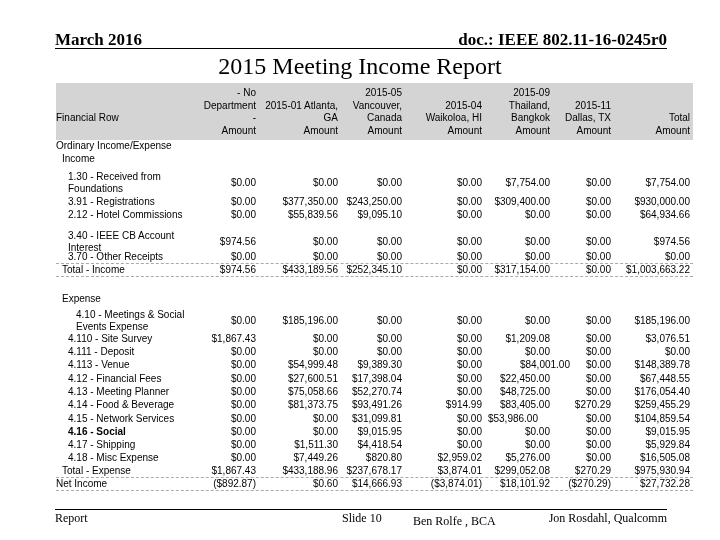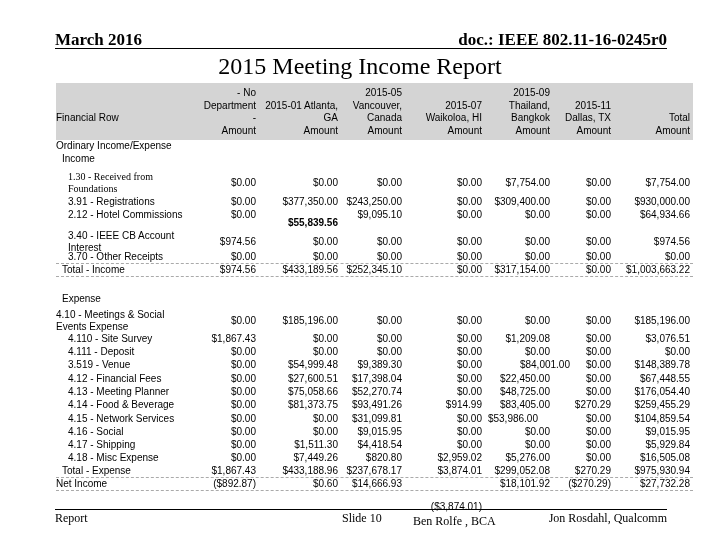--- a/index.html
+++ b/index.html
@@ -43,21 +43,21 @@
         <div style="height: 12.5px;">Amount</div>
       </div>
       <div class="c" style="left: 256px; width: 90px;">
         <div style="height: 12.5px;">2015-05</div>
         <div style="height: 12.5px;">Vancouver,</div>
         <div style="height: 12.5px;">Canada</div>
         <div style="height: 12.5px;">Amount</div>
       </div>
       <div class="c" style="left: 336px; width: 90px;">
         <div style="height: 12.5px;"></div>
-        <div style="height: 12.5px;">2015-07</div>
+        <div style="height: 12.5px;">2015-04</div>
         <div style="height: 12.5px;">Waikoloa, HI</div>
         <div style="height: 12.5px;">Amount</div>
       </div>
       <div class="c" style="left: 404px; width: 90px;">
         <div style="height: 12.5px;">2015-09</div>
         <div style="height: 12.5px;">Thailand,</div>
         <div style="height: 12.5px;">Bangkok</div>
         <div style="height: 12.5px;">Amount</div>
       </div>
       <div class="c" style="left: 465px; width: 90px;">
@@ -74,21 +74,21 @@
       </div>
     </div>
   <div id="tbody">
       <div class="row" style="top: 57px;">
         <div class="lbl" style="left: 0px; width: 180px;">Ordinary Income/Expense</div>
       </div>
       <div class="row" style="top: 70px;">
         <div class="lbl" style="left: 6px; width: 180px;">Income</div>
       </div>
       <div class="row" style="top: 88px;">
-        <div class="lbl" style="left: 12px; width: 120px; font-family: Liberation Serif, serif;">1.30 - Received from Foundations</div>
+        <div class="lbl" style="left: 12px; width: 120px;">1.30 - Received from Foundations</div>
         <div class="v" style="left: 110px; width: 90px; top: 6px;">$0.00</div>
         <div class="v" style="left: 192px; width: 90px; top: 6px;">$0.00</div>
         <div class="v" style="left: 256px; width: 90px; top: 6px;">$0.00</div>
         <div class="v" style="left: 336px; width: 90px; top: 6px;">$0.00</div>
         <div class="v" style="left: 404px; width: 90px; top: 6px;">$7,754.00</div>
         <div class="v" style="left: 465px; width: 90px; top: 6px;">$0.00</div>
         <div class="v" style="left: 544px; width: 90px; top: 6px;">$7,754.00</div>
       </div>
       <div class="row" style="top: 113px;">
         <div class="lbl" style="left: 12px; width: 120px;">3.91 - Registrations</div>
@@ -96,21 +96,21 @@
         <div class="v" style="left: 192px; width: 90px; top: 0px;">$377,350.00</div>
         <div class="v" style="left: 256px; width: 90px; top: 0px;">$243,250.00</div>
         <div class="v" style="left: 336px; width: 90px; top: 0px;">$0.00</div>
         <div class="v" style="left: 404px; width: 90px; top: 0px;">$309,400.00</div>
         <div class="v" style="left: 465px; width: 90px; top: 0px;">$0.00</div>
         <div class="v" style="left: 544px; width: 90px; top: 0px;">$930,000.00</div>
       </div>
       <div class="row" style="top: 126px;">
         <div class="lbl" style="left: 12px; width: 120px;">2.12 - Hotel Commissions</div>
         <div class="v" style="left: 110px; width: 90px; top: 0px;">$0.00</div>
-        <div class="v" style="left: 192px; width: 90px; top: 8px; font-weight: bold;">$55,839.56</div>
+        <div class="v" style="left: 192px; width: 90px; top: 0px;">$55,839.56</div>
         <div class="v" style="left: 256px; width: 90px; top: 0px;">$9,095.10</div>
         <div class="v" style="left: 336px; width: 90px; top: 0px;">$0.00</div>
         <div class="v" style="left: 404px; width: 90px; top: 0px;">$0.00</div>
         <div class="v" style="left: 465px; width: 90px; top: 0px;">$0.00</div>
         <div class="v" style="left: 544px; width: 90px; top: 0px;">$64,934.66</div>
       </div>
       <div class="row" style="top: 147px;">
         <div class="lbl" style="left: 12px; width: 120px;">3.40 - IEEE CB Account Interest</div>
         <div class="v" style="left: 110px; width: 90px; top: 6px;">$974.56</div>
         <div class="v" style="left: 192px; width: 90px; top: 6px;">$0.00</div>
@@ -137,21 +137,21 @@
         <div class="v" style="left: 256px; width: 90px; top: 0px;">$252,345.10</div>
         <div class="v" style="left: 336px; width: 90px; top: 0px;">$0.00</div>
         <div class="v" style="left: 404px; width: 90px; top: 0px;">$317,154.00</div>
         <div class="v" style="left: 465px; width: 90px; top: 0px;">$0.00</div>
         <div class="v" style="left: 544px; width: 90px; top: 0px;">$1,003,663.22</div>
       </div>
       <div class="row" style="top: 210px;">
         <div class="lbl" style="left: 6px; width: 180px;">Expense</div>
       </div>
       <div class="row" style="top: 226px;">
-        <div class="lbl" style="left: 0; width: 120px;">4.10 - Meetings &amp; Social Events Expense</div>
+        <div class="lbl" style="left: 20px; width: 120px;">4.10 - Meetings &amp; Social Events Expense</div>
         <div class="v" style="left: 110px; width: 90px; top: 6px;">$0.00</div>
         <div class="v" style="left: 192px; width: 90px; top: 6px;">$185,196.00</div>
         <div class="v" style="left: 256px; width: 90px; top: 6px;">$0.00</div>
         <div class="v" style="left: 336px; width: 90px; top: 6px;">$0.00</div>
         <div class="v" style="left: 404px; width: 90px; top: 6px;">$0.00</div>
         <div class="v" style="left: 465px; width: 90px; top: 6px;">$0.00</div>
         <div class="v" style="left: 544px; width: 90px; top: 6px;">$185,196.00</div>
       </div>
       <div class="row" style="top: 250px;">
         <div class="lbl" style="left: 12px; width: 120px;">4.110 - Site Survey</div>
@@ -167,21 +167,21 @@
         <div class="lbl" style="left: 12px; width: 120px;">4.111 - Deposit</div>
         <div class="v" style="left: 110px; width: 90px; top: 0px;">$0.00</div>
         <div class="v" style="left: 192px; width: 90px; top: 0px;">$0.00</div>
         <div class="v" style="left: 256px; width: 90px; top: 0px;">$0.00</div>
         <div class="v" style="left: 336px; width: 90px; top: 0px;">$0.00</div>
         <div class="v" style="left: 404px; width: 90px; top: 0px;">$0.00</div>
         <div class="v" style="left: 465px; width: 90px; top: 0px;">$0.00</div>
         <div class="v" style="left: 544px; width: 90px; top: 0px;">$0.00</div>
       </div>
       <div class="row" style="top: 276px;">
-        <div class="lbl" style="left: 12px; width: 120px;">3.519 - Venue</div>
+        <div class="lbl" style="left: 12px; width: 120px;">4.113 - Venue</div>
         <div class="v" style="left: 110px; width: 90px; top: 0px;">$0.00</div>
         <div class="v" style="left: 192px; width: 90px; top: 0px;">$54,999.48</div>
         <div class="v" style="left: 256px; width: 90px; top: 0px;">$9,389.30</div>
         <div class="v" style="left: 336px; width: 90px; top: 0px;">$0.00</div>
         <div class="v" style="left: 404px; width: 90px; top: 0px; padding-left: 20px;">$84,001.00</div>
         <div class="v" style="left: 465px; width: 90px; top: 0px;">$0.00</div>
         <div class="v" style="left: 544px; width: 90px; top: 0px;">$148,389.78</div>
       </div>
       <div class="row" style="top: 290px;">
         <div class="lbl" style="left: 12px; width: 120px;">4.12 - Financial Fees</div>
@@ -217,21 +217,21 @@
         <div class="lbl" style="left: 12px; width: 120px;">4.15 - Network Services</div>
         <div class="v" style="left: 110px; width: 90px; top: 0px;">$0.00</div>
         <div class="v" style="left: 192px; width: 90px; top: 0px;">$0.00</div>
         <div class="v" style="left: 256px; width: 90px; top: 0px;">$31,099.81</div>
         <div class="v" style="left: 336px; width: 90px; top: 0px;">$0.00</div>
         <div class="v" style="left: 404px; width: 78px; top: 0px;">$53,986.00</div>
         <div class="v" style="left: 465px; width: 90px; top: 0px;">$0.00</div>
         <div class="v" style="left: 544px; width: 90px; top: 0px;">$104,859.54</div>
       </div>
       <div class="row" style="top: 343px;">
-        <div class="lbl" style="left: 12px; width: 120px;">4.16 - Social</div>
+        <div class="lbl" style="left: 12px; width: 120px; font-weight: bold;">4.16 - Social</div>
         <div class="v" style="left: 110px; width: 90px; top: 0px;">$0.00</div>
         <div class="v" style="left: 192px; width: 90px; top: 0px;">$0.00</div>
         <div class="v" style="left: 256px; width: 90px; top: 0px;">$9,015.95</div>
         <div class="v" style="left: 336px; width: 90px; top: 0px;">$0.00</div>
         <div class="v" style="left: 404px; width: 90px; top: 0px;">$0.00</div>
         <div class="v" style="left: 465px; width: 90px; top: 0px;">$0.00</div>
         <div class="v" style="left: 544px; width: 90px; top: 0px;">$9,015.95</div>
       </div>
       <div class="row" style="top: 356px;">
         <div class="lbl" style="left: 12px; width: 120px;">4.17 - Shipping</div>
@@ -261,21 +261,21 @@
         <div class="v" style="left: 336px; width: 90px; top: 0px;">$3,874.01</div>
         <div class="v" style="left: 404px; width: 90px; top: 0px;">$299,052.08</div>
         <div class="v" style="left: 465px; width: 90px; top: 0px;">$270.29</div>
         <div class="v" style="left: 544px; width: 90px; top: 0px;">$975,930.94</div>
       </div>
       <div class="row" style="top: 395px;">
         <div class="lbl" style="left: 0px; width: 145px;">Net Income</div>
         <div class="v" style="left: 110px; width: 90px; top: 0px;">($892.87)</div>
         <div class="v" style="left: 192px; width: 90px; top: 0px;">$0.60</div>
         <div class="v" style="left: 256px; width: 90px; top: 0px;">$14,666.93</div>
-        <div class="v" style="left: 336px; width: 90px; top: 0px; margin-top: 23px;">($3,874.01)</div>
+        <div class="v" style="left: 336px; width: 90px; top: 0px;">($3,874.01)</div>
         <div class="v" style="left: 404px; width: 90px; top: 0px;">$18,101.92</div>
         <div class="v" style="left: 465px; width: 90px; top: 0px;">($270.29)</div>
         <div class="v" style="left: 544px; width: 90px; top: 0px;">$27,732.28</div>
       </div>
       <div class="dot" style="top: 180px;"></div>
       <div class="dot" style="top: 193px;"></div>
       <div class="dot" style="top: 394px;"></div>
       <div class="dot" style="top: 407px;"></div>
     </div>
 </div>

